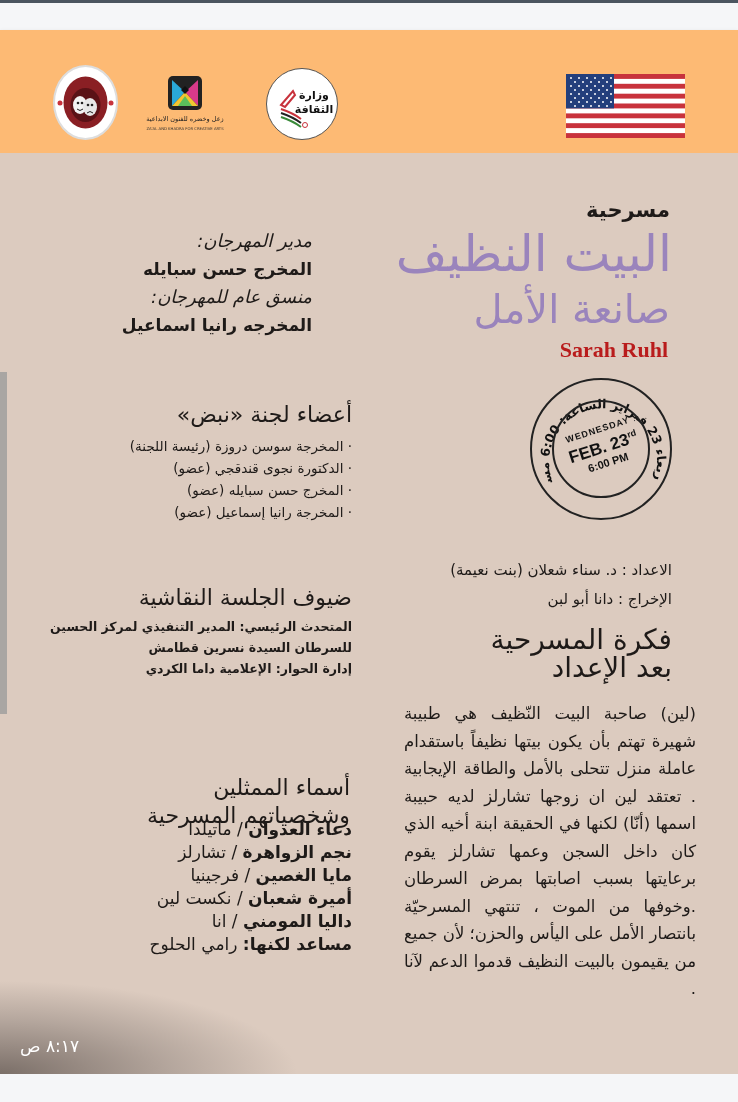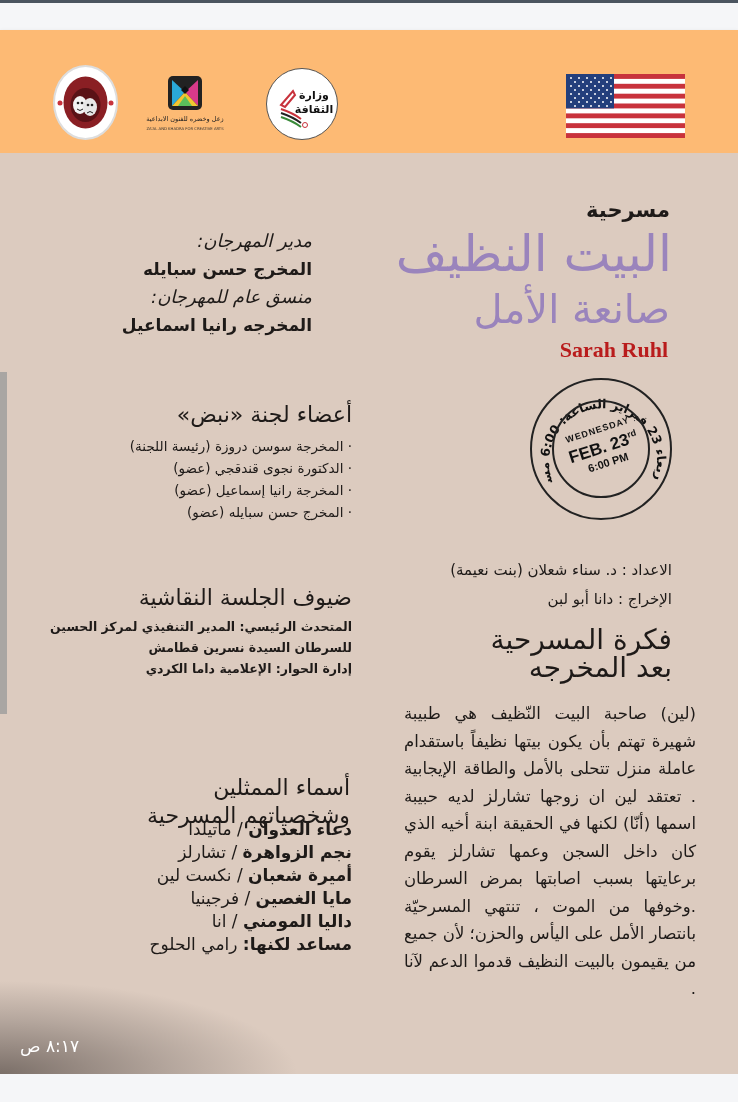--- a/index.html
+++ b/index.html
@@ -242,52 +242,52 @@
         <div class="d3">6:00 PM</div>
       </div>
     </div>
   </div>
 
   <div class="rtl committee">
     <h2>أعضاء لجنة «نبض»</h2>
     <ul>
       <li>· المخرجة سوسن دروزة  (رئيسة اللجنة)</li>
       <li>· الدكتورة نجوى قندقجي (عضو)</li>
+      <li>· المخرج حسن سبايله  (عضو)</li>
       <li>· المخرجة رانيا إسماعيل (عضو)</li>
-      <li>· المخرج حسن سبايله  (عضو)</li>
     </ul>
   </div>
 
   <div class="rtl credits">
     <div>الاعداد : د. سناء شعلان (بنت نعيمة)</div>
     <div>الإخراج : دانا أبو لبن</div>
   </div>
 
   <div class="rtl idea">
     <div>فكرة المسرحية</div>
-    <div>بعد المخرجه</div>
+    <div>بعد الإعداد</div>
   </div>
   <div class="rtl synopsis">(لين) صاحبة البيت النّظيف هي طبيبة شهيرة تهتم بأن يكون بيتها نظيفاً باستقدام عاملة منزل تتحلى بالأمل والطاقة الإيجابية . تعتقد لين ان زوجها تشارلز لديه حبيبة اسمها (أنّا) لكنها في الحقيقة ابنة أخيه الذي كان داخل السجن وعمها تشارلز يقوم برعايتها بسبب اصابتها بمرض السرطان .وخوفها من الموت ، تنتهي المسرحيّة بانتصار الأمل على اليأس والحزن؛ لأن جميع من يقيمون بالبيت النظيف قدموا الدعم لآنا .</div>
 
   <div class="rtl guests">
     <h2>ضيوف  الجلسة النقاشية</h2>
     <div>المتحدث الرئيسي: المدير التنفيذي لمركز الحسين</div>
     <div>للسرطان السيدة نسرين قطامش</div>
     <div>إدارة الحوار: الإعلامية داما الكردي</div>
   </div>
 
   <div class="rtl cast-title">
     <div>أسماء الممثلين</div>
     <div>وشخصياتهم المسرحية</div>
   </div>
   <div class="rtl cast">
     <div><b>دعاء العدوان</b><span> / ماتيلدا</span></div>
     <div><b>نجم الزواهرة</b><span> / تشارلز</span></div>
+    <div><b>مايا الغصين</b><span> / فرجينيا</span></div>
     <div><b>أميرة شعبان</b><span> / نكست لين</span></div>
-    <div><b>مايا الغصين</b><span> / فرجينيا</span></div>
     <div><b>داليا المومني</b><span> / انا</span></div>
     <div><b>مساعد لكنها:</b><span> رامي الحلوح</span></div>
   </div>
 
   <div class="side-scroll"></div>
   <div class="shadow-corner"></div>
 </div>
 
 <div class="clock">٨:١٧ ص</div>
 

